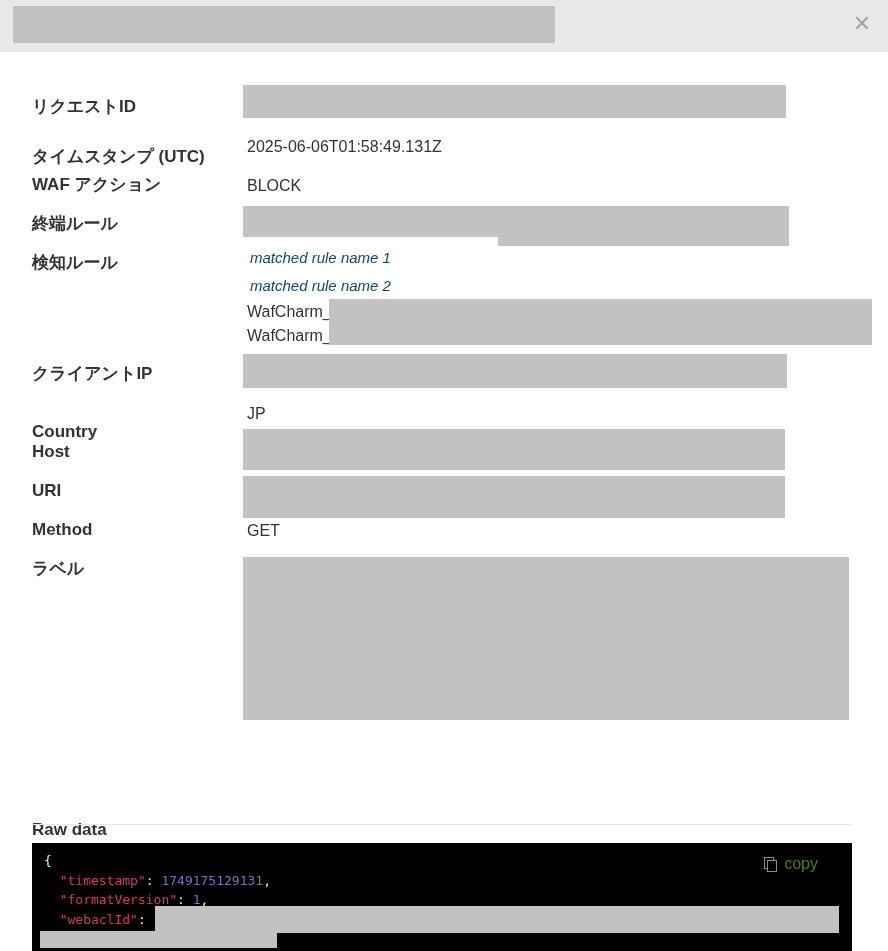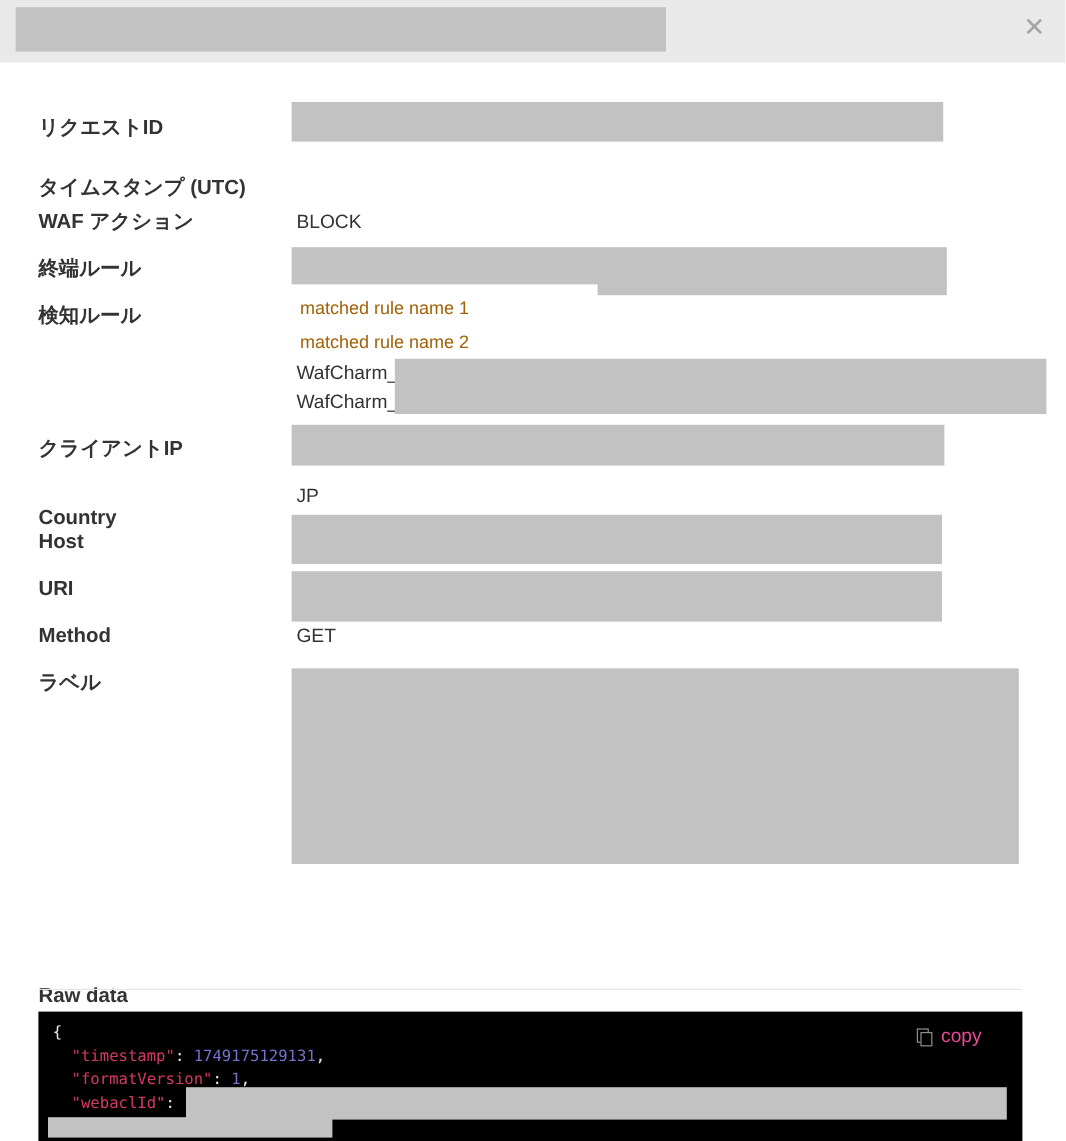--- a/index.html
+++ b/index.html
@@ -55,23 +55,24 @@
     left: 247px;
     font-size: 16px;
     color: #333333;
     line-height: 19px;
     white-space: nowrap;
   }
   .annot {
     position: absolute;
     left: 250px;
     font-size: 15px;
-    color: #a16207;
+    color: #0c4a6e;
     line-height: 17px;
     white-space: nowrap;
+    font-style: italic;
   }
   .redact {
     position: absolute;
     background: var(--redaction);
   }
 
   .divider {
     position: absolute;
     left: 32px; top: 824px;
     width: 820px; height: 1px;
@@ -99,21 +100,21 @@
   .tok-plain  { color: var(--code-plain); }
   .tok-key    { color: var(--code-key); }
   .tok-number { color: var(--code-number); }
   .tok-string { color: var(--code-string); }
 
   .copy-btn {
     position: absolute;
     right: 34px; top: 12px;
     display: flex; align-items: center; gap: 7px;
     background: transparent; border: none;
-    color: #ec4899; font-size: 16px;
+    color: #4d7c0f; font-size: 16px;
     font-family: "Liberation Sans", sans-serif;
     cursor: pointer; padding: 0;
   }
   .copy-icon {
     position: relative;
     width: 13px; height: 15px;
     display: inline-block;
   }
   .copy-icon::before {
     content: "";
@@ -138,20 +139,21 @@
 
   <div class="modal-header">
     <div class="header-title-redaction"></div>
     <button class="close-btn">✕</button>
   </div>
 
   <div class="flabel" style="top:97px">リクエストID</div>
   <div class="redact" style="left:243px; top:85px; width:543px; height:33px"></div>
 
   <div class="flabel" style="top:147px">タイムスタンプ (UTC)</div>
+  <div class="fvalue" style="top:137px">2025-06-06T01:58:49.131Z</div>
 
   <div class="flabel" style="top:175px">WAF アクション</div>
   <div class="fvalue" style="top:176px">BLOCK</div>
 
   <div class="flabel" style="top:214px">終端ルール</div>
   <div class="redact" style="left:243px; top:206px; width:546px; height:31px"></div>
   <div class="redact" style="left:498px; top:234px; width:291px; height:12px"></div>
 
   <div class="flabel" style="top:253px">検知ルール</div>
   <div class="annot" style="top:249px">matched rule name 1</div>

